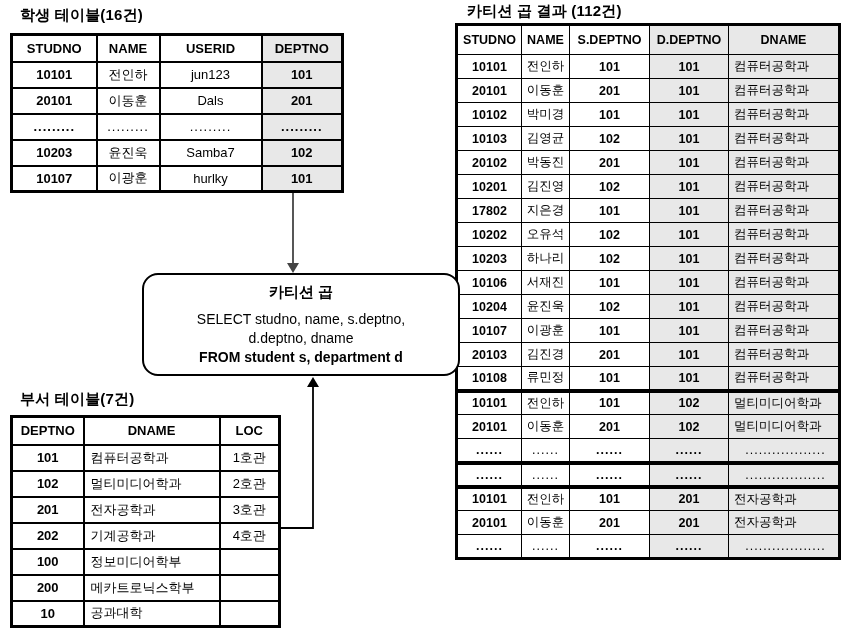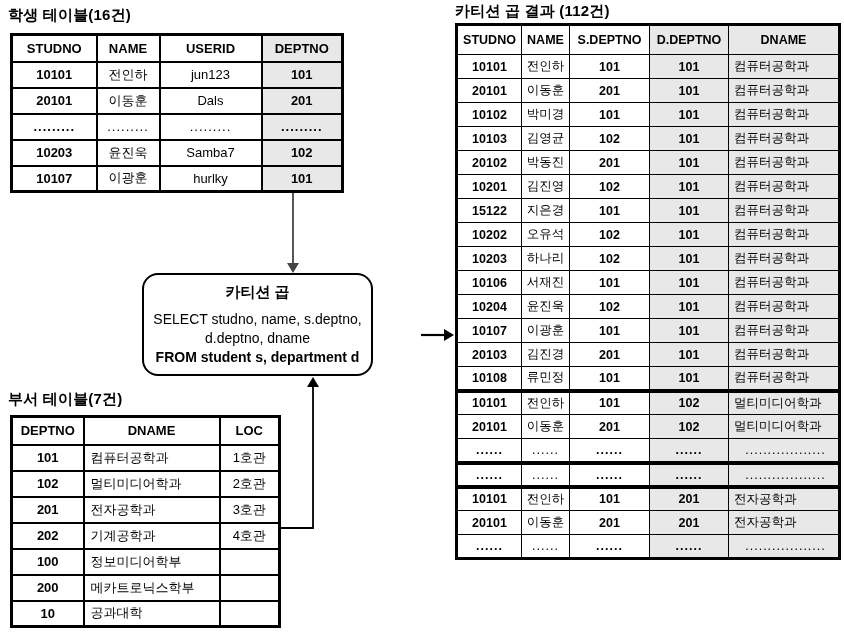--- a/index.html
+++ b/index.html
@@ -12,20 +12,21 @@
     font-family: "Liberation Sans", "DejaVu Sans", sans-serif;
     overflow: hidden;
   }
   .tbl-title {
     position: absolute;
     font-size: 15px;
     font-weight: bold;
     color: #000;
     letter-spacing: 0.2px;
     white-space: nowrap;
+    margin-left: 12px;
   }
   #student-title { left: 8px;  top: 6px; }
   #result-title  { left: 455px; top: 2px; }
   #dept-title    { left: 8px;  top: 390px; }
 
   table {
     position: absolute;
     border-collapse: collapse;
     table-layout: fixed;
     background: #fff;
@@ -83,21 +84,21 @@
   #result-table td:nth-child(3),
   #result-table td:nth-child(4) { font-weight: bold; }
   #result-table td:nth-child(5) { text-align: left; padding-left: 5px; }
   #result-table td:nth-child(5).dots { text-align: center; }
   #result-table tbody.group-start tr:first-child td { border-top: 4px solid #000; }
 
   
   #op-box {
     position: absolute;
     left: 142px; top: 273px;
-    width: 231px; height: 103px;
+    width: 318px; height: 103px;
     border: 2px solid #000;
     border-radius: 16px;
     background: #fff;
     text-align: center;
     padding-top: 8px;
   }
   #op-box .box-title { font-size: 15px; font-weight: bold; margin-bottom: 8px; }
   #op-box .sql-line { font-size: 14px; line-height: 19px; }
   #op-box .sql-line.bold { font-weight: bold; }
 
@@ -266,21 +267,21 @@
           <td>컴퓨터공학과</td>
         </tr>
         <tr>
           <td>10201</td>
           <td>김진영</td>
           <td>102</td>
           <td>101</td>
           <td>컴퓨터공학과</td>
         </tr>
         <tr>
-          <td>15122</td>
+          <td>17802</td>
           <td>지은경</td>
           <td>101</td>
           <td>101</td>
           <td>컴퓨터공학과</td>
         </tr>
         <tr>
           <td>10202</td>
           <td>오유석</td>
           <td>102</td>
           <td>101</td>

